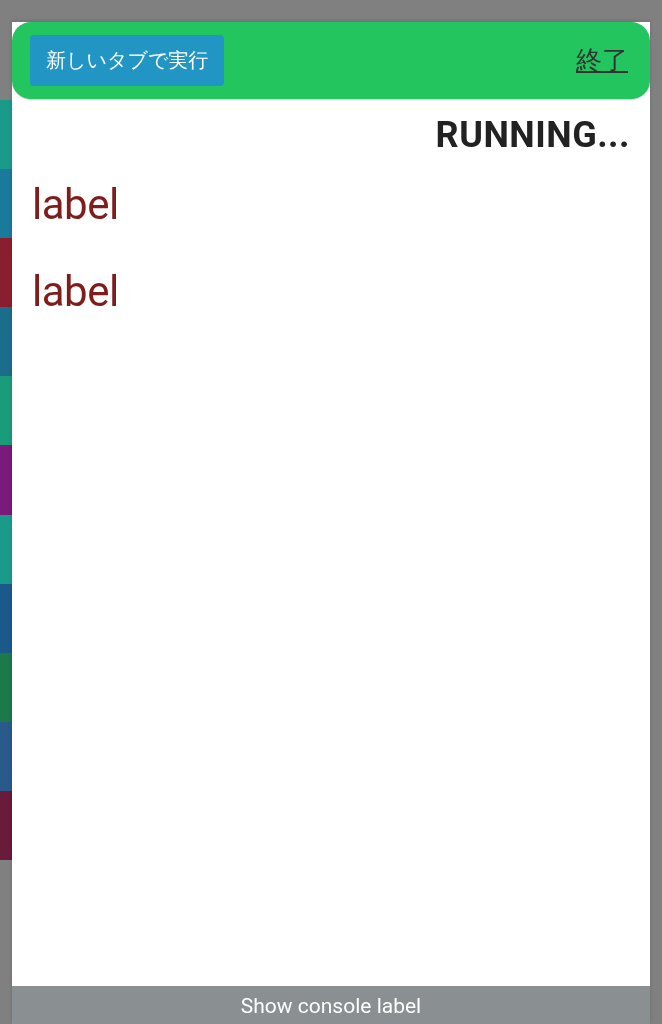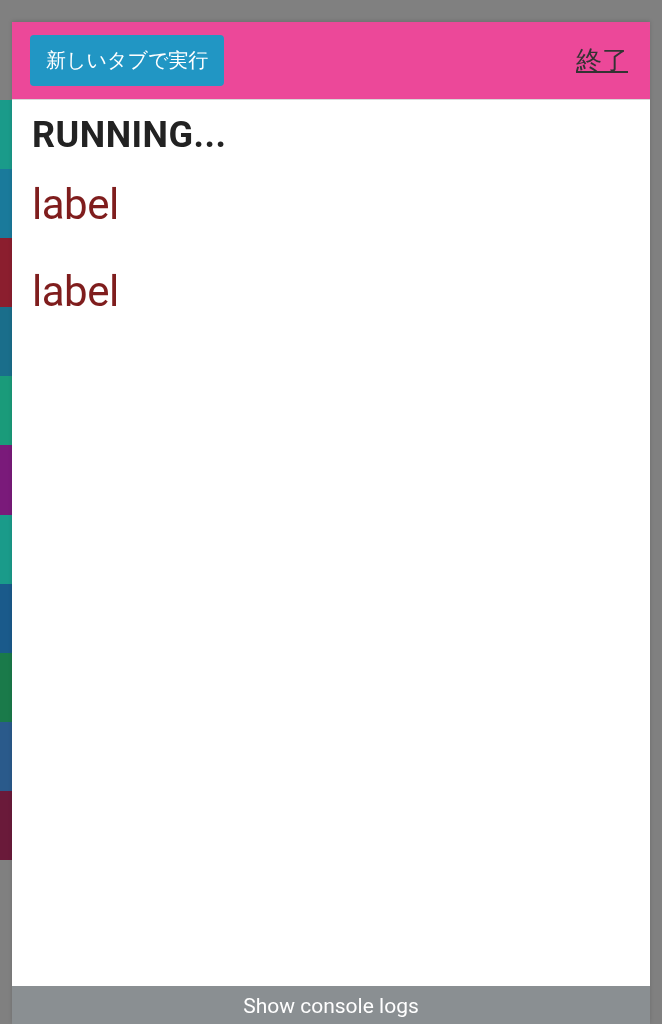--- a/index.html
+++ b/index.html
@@ -43,27 +43,28 @@
       top: 22px;
       left: 12px;
       right: 12px;
       bottom: 0;
       background: #ffffff;
       display: flex;
       flex-direction: column;
       box-shadow: 0 -1px 4px rgba(0,0,0,0.15);
     }
     .modal-header {
-      background: #ec4899;
+      background: #22c55e;
       border-bottom: 1px solid #d8d8d8;
       padding: 10px 18px;
       display: flex;
       align-items: center;
       justify-content: space-between;
       height: 78px;
+      border-radius: 19px;
     }
     .btn-primary {
       background: #2196c4;
       color: #ffffff;
       border: none;
       border-radius: 4px;
       padding: 12px 16px;
       font-size: 20px;
       cursor: pointer;
       font-family: inherit;
@@ -77,21 +78,21 @@
       font-family: inherit;
       padding: 8px 4px;
       text-decoration: underline;
     }
     .modal-body {
       flex: 1;
       padding: 10px 20px;
       overflow: hidden;
     }
     .status-title {
-      text-align: left;
+      text-align: right;
       font-size: 36px;
       font-weight: 700;
       color: #222222;
       margin-top: 4px;
       margin-bottom: 24px;
       letter-spacing: 0.5px;
     }
     .label-item {
       font-size: 42px;
       font-weight: 400;
@@ -129,14 +130,14 @@
 <div class="modal">
   <div class="modal-header">
     <button class="btn-primary">新しいタブで実行</button>
     <button class="btn-close">終了</button>
   </div>
   <div class="modal-body">
     <div class="status-title">RUNNING...</div>
     <div class="label-item">label</div>
     <div class="label-item">label</div>
   </div>
-  <div class="modal-footer">Show console logs</div>
+  <div class="modal-footer">Show console label</div>
 </div>
 
 </body></html>

